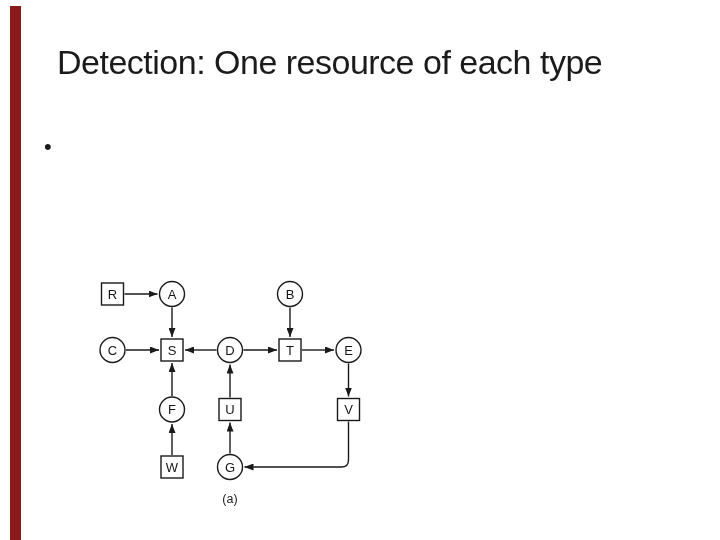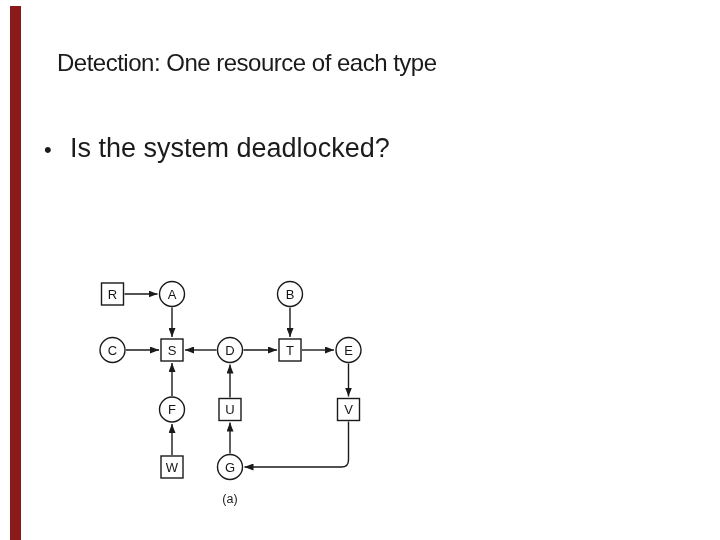--- a/index.html
+++ b/index.html
@@ -15,23 +15,23 @@
     position: absolute;
     left: 10px;
     top: 6px;
     width: 11px;
     height: 534px;
     background: var(--accent, #8B1B1B);
   }
   .slide-title {
     position: absolute;
     left: 57px;
-    top: 50px;
+    top: 44px;
     width: 640px;
-    font-size: 24px;
+    font-size: 34px;
     letter-spacing: -0.5px;
     line-height: 1.1;
     color: #1b1b1b;
     white-space: nowrap;
   }
   .bullet-line {
     position: absolute;
     left: 44px;
     top: 134px;
     display: flex;
@@ -68,21 +68,20 @@
 <body>
 
 <div class="slide">
 
   <div class="accent-bar"></div>
 
   <div class="slide-title">Detection: One resource of each type</div>
 
   <div class="bullet-line">
     <span class="bullet-glyph">•</span>
-    <span class="bullet-text">Is the system deadlocked?</span>
   </div>
 
   <svg class="graph-layer" width="720" height="540" viewBox="0 0 720 540">
     <defs>
       <marker id="arrow" markerUnits="userSpaceOnUse" markerWidth="9" markerHeight="7" refX="9" refY="3.5" orient="auto">
         <path id="arrow-head-path" d="M0,0 L9,3.5 L0,7 Z" fill="#1a1a1a"></path>
       </marker>
     </defs>
     <g id="edge-group">
         <line x1="124.5" y1="294" x2="157.5" y2="294" stroke="#1a1a1a" stroke-width="1.4" marker-end="url(#arrow)"></line>

